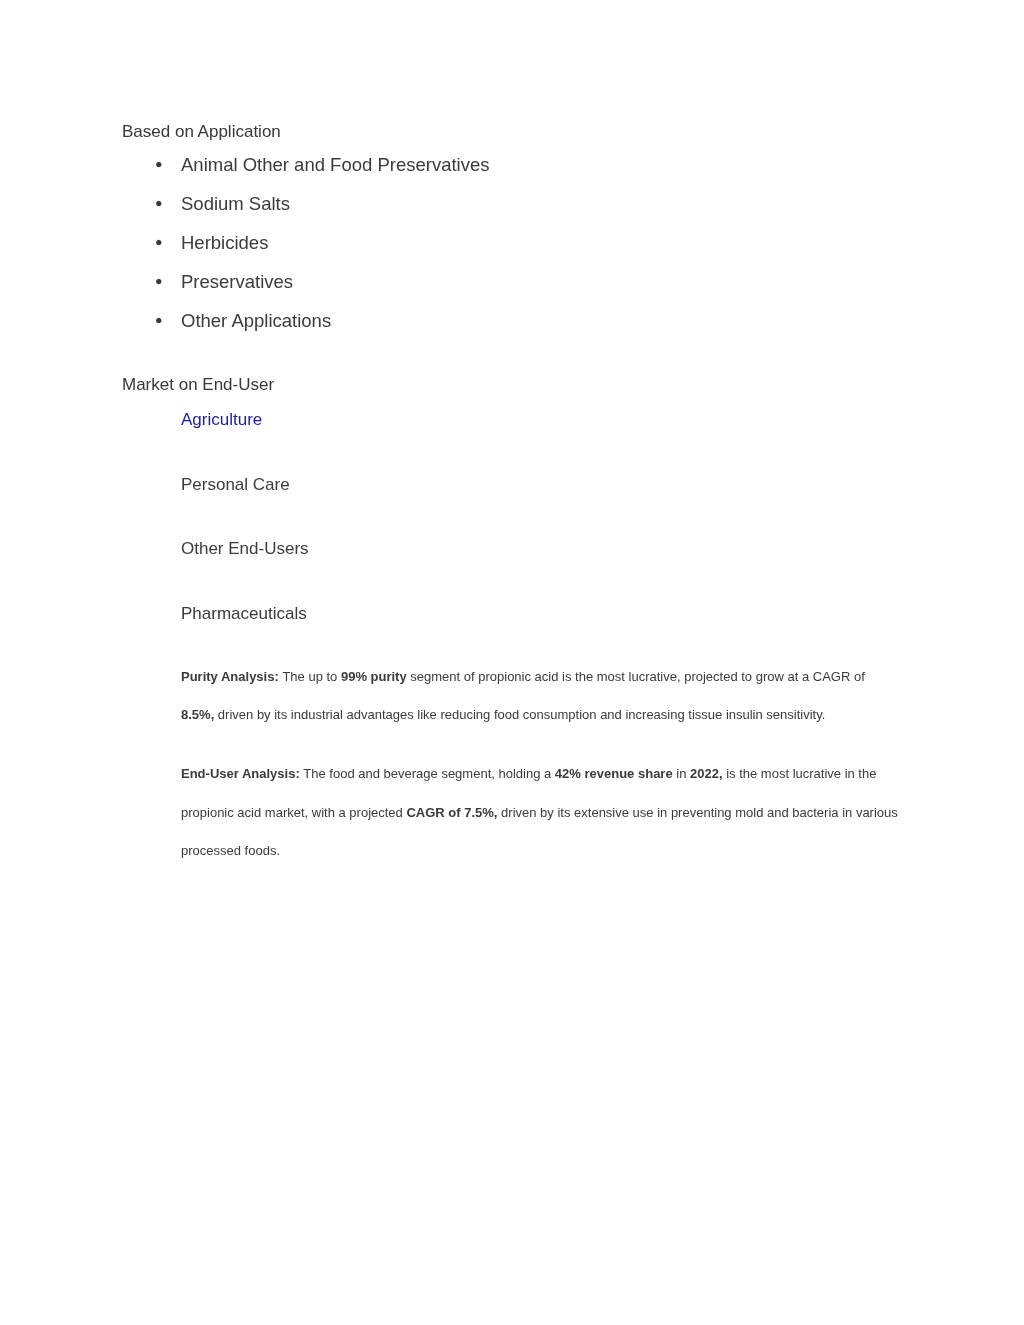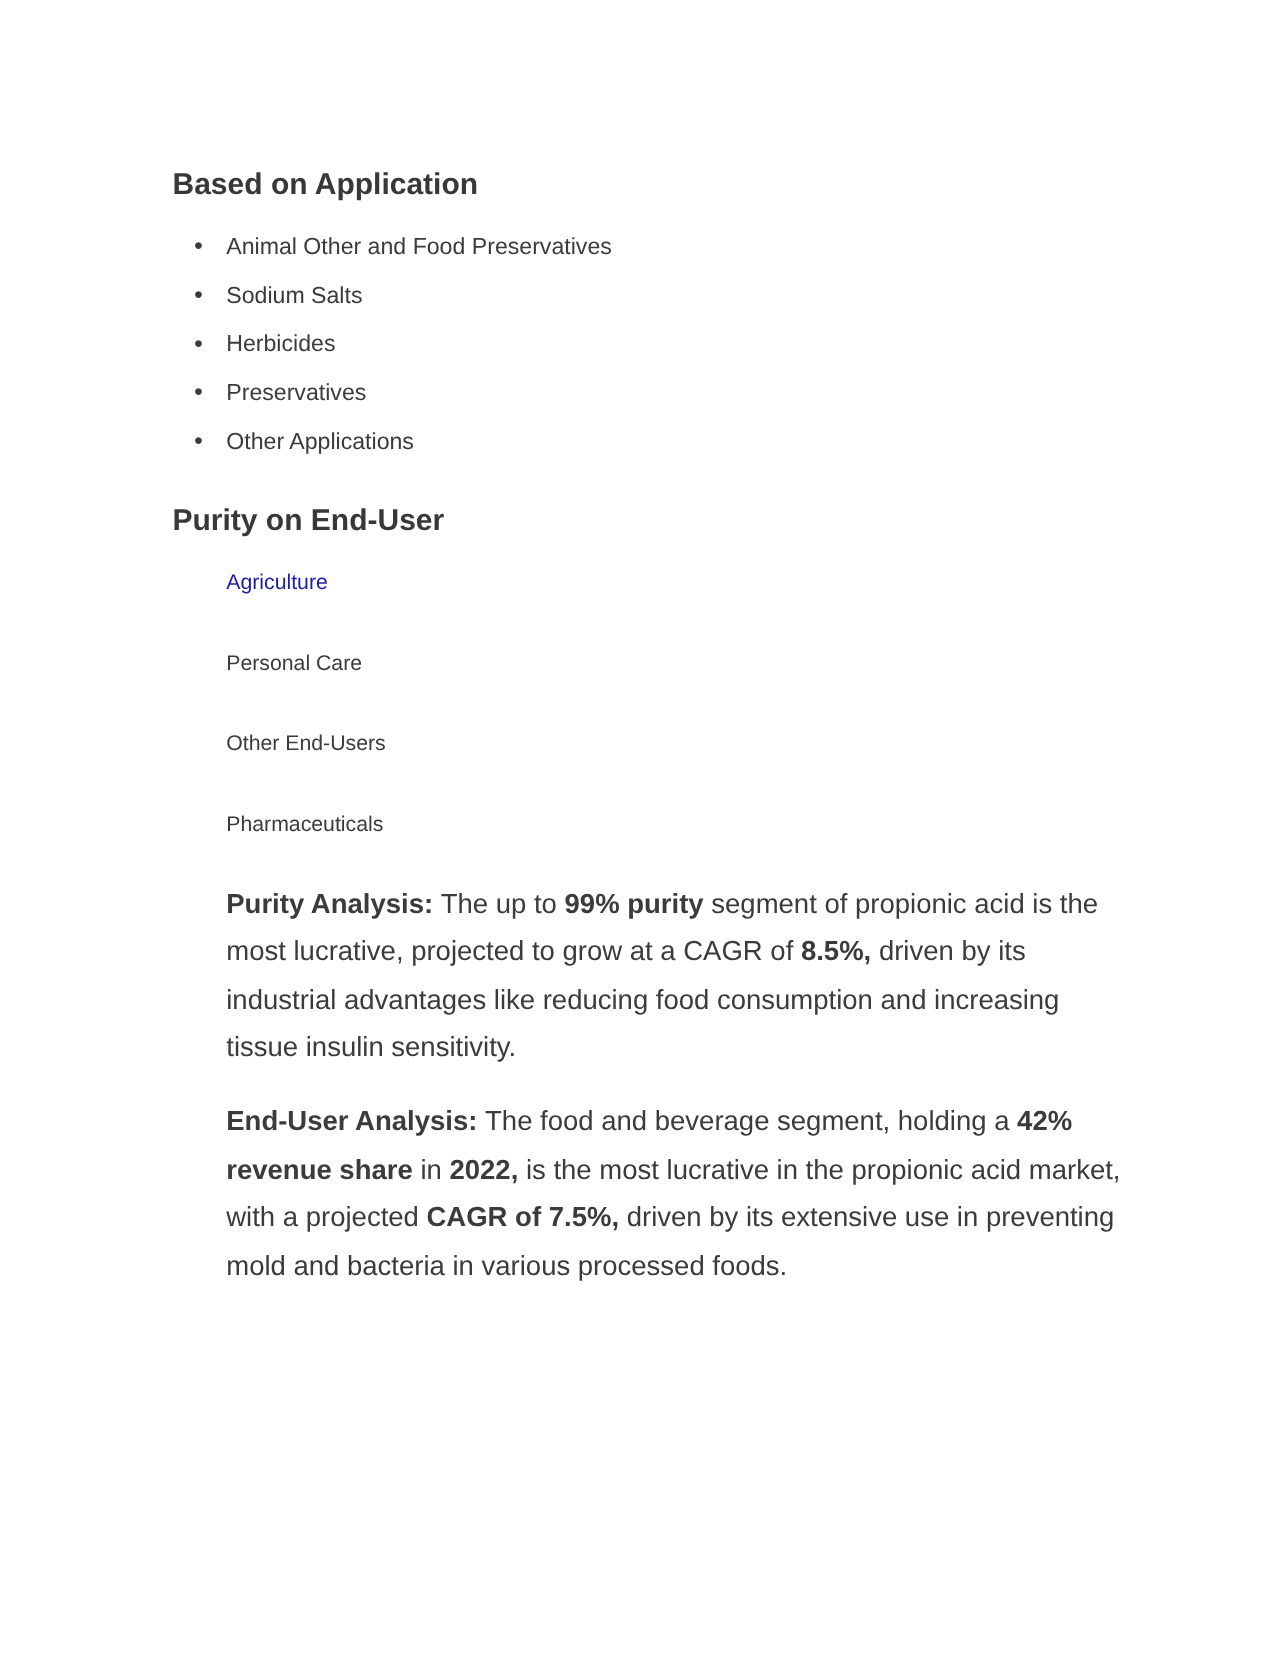--- a/index.html
+++ b/index.html
@@ -14,24 +14,24 @@
     color: #3b3b3b;
     overflow: hidden;
   }
   .page {
     box-sizing: border-box;
     width: 1024px;
     height: 1325px;
     padding: 119px 126px 0 122px;
   }
   .heading {
-    margin: 16px;
-    font-size: 24px;
+    margin: 0;
+    font-size: 17px;
     line-height: 26px;
-    font-weight: bold;
+    font-weight: normal;
     color: #383838;
   }
   .bullet-list {
     list-style: none;
     margin: 0;
     padding: 0;
   }
   .bullet-list li {
     position: relative;
     padding-left: 59px;
@@ -61,21 +61,21 @@
   .end-user-item:last-child {
     margin-bottom: 0;
   }
   .link {
     color: #1c1ca8;
     cursor: pointer;
   }
   .para {
     margin: 25px 0 0 59px;
     max-width: 720px;
-    font-size: 22px;
+    font-size: 13px;
     line-height: 38.5px;
   }
   .para b {
     font-weight: bold;
   }
   .para-application { margin-top: 21.5px; }
   .para-enduser { margin-top: 20.5px; }
   .heading-keyplayers {
     margin-top: 28px;
     margin-left: 59px;
@@ -104,21 +104,21 @@
     <li>
       <span class="bullet-icon">●</span>
       <span>Preservatives</span>
     </li>
     <li>
       <span class="bullet-icon">●</span>
       <span>Other Applications</span>
     </li>
   </ul>
 
-  <h2 class="heading heading-enduser">Purity on End-User</h2>
+  <h2 class="heading heading-enduser">Market on End-User</h2>
 
   <div class="end-user-list">
     <div class="end-user-item">
       <span class="link">Agriculture</span>
     </div>
     <div class="end-user-item">
       <span>Personal Care</span>
     </div>
     <div class="end-user-item">
       <span>Other End-Users</span>

